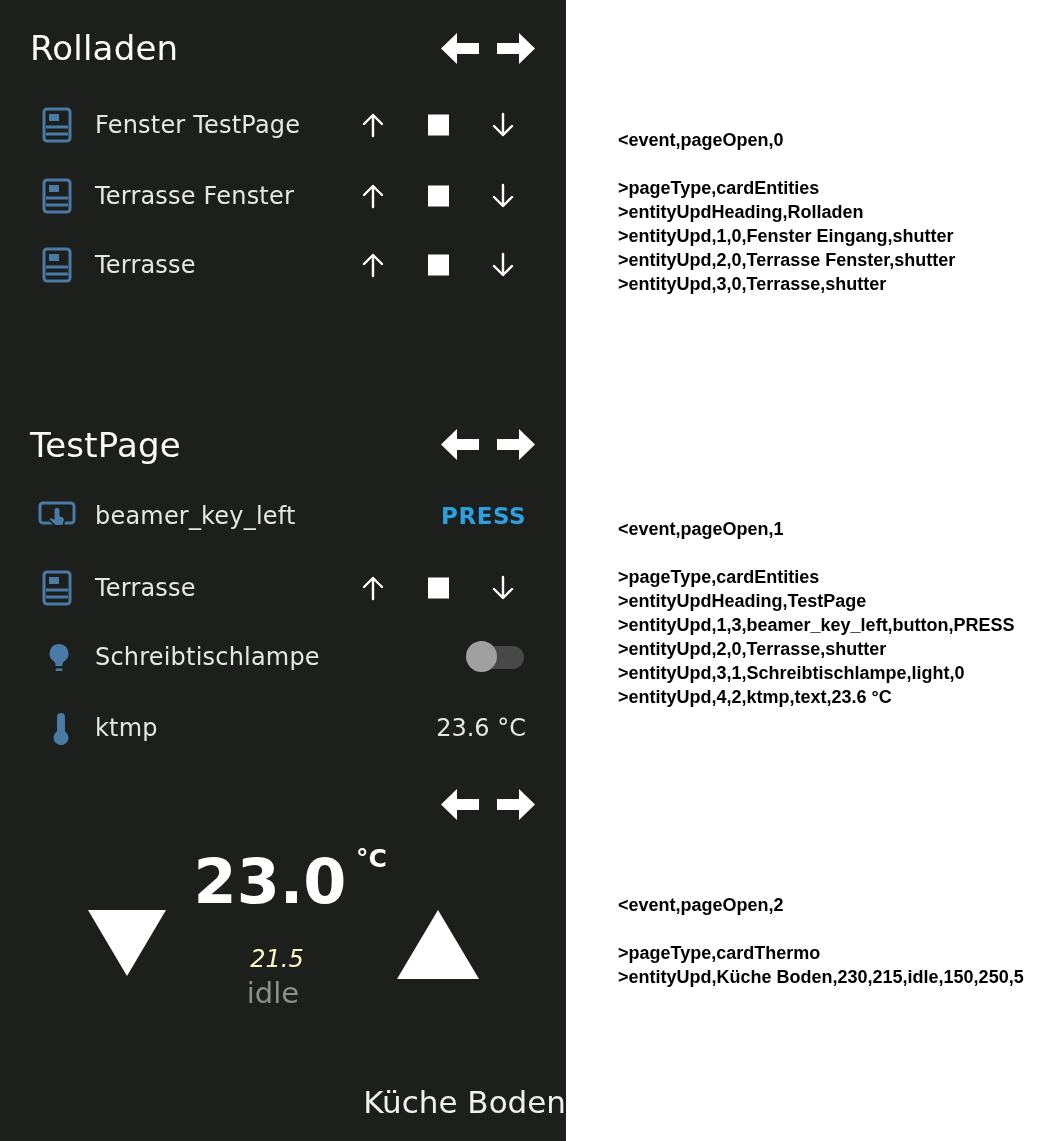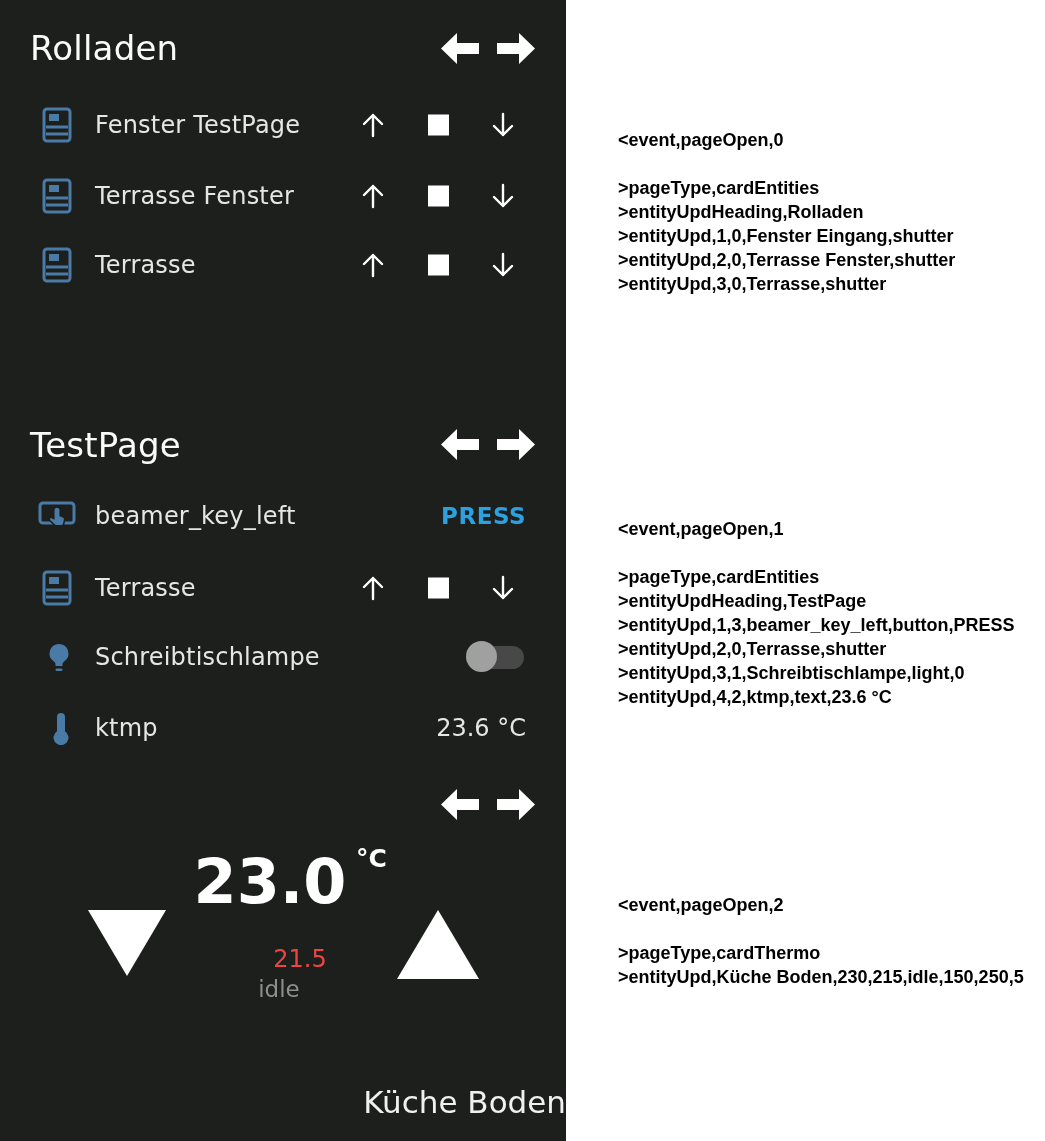--- a/index.html
+++ b/index.html
@@ -47,26 +47,26 @@
   .toggle-knob{position:absolute;left:0;top:0;width:31px;height:31px;border-radius:50%;background:#a0a0a0;}
   .thermo-temp{
     position:absolute;left:140px;top:851px;width:260px;text-align:center;
     font-size:62px;line-height:62px;font-weight:700;color:#ffffff;
   }
   .thermo-unit{
     position:absolute;left:356px;top:844px;
     font-size:25px;font-weight:700;color:#ffffff;
   }
   .thermo-setpoint{
-    position:absolute;left:200px;top:945px;width:200px;text-align:center;
-    font-size:24px;color:#ef4444;
+    position:absolute;left:177px;top:945px;width:200px;text-align:center;
+    font-size:24px;color:#fef9c3;font-style:italic;
   }
   .thermo-state{
-    position:absolute;left:179px;top:976px;width:200px;text-align:center;
-    font-size:23px;color:var(--dim);
+    position:absolute;left:173px;top:976px;width:200px;text-align:center;
+    font-size:29px;color:var(--dim);
   }
   .thermo-title{
     position:absolute;left:0;top:1084px;width:566px;text-align:right;
     font-size:31px;color:#f0f0f0;
   }
   .tri{position:absolute;}
   .anno{
     position:absolute;left:618px;
     font-family:"Liberation Sans",sans-serif;font-weight:700;
     font-size:18px;line-height:24px;color:#000000;white-space:pre;margin-top:47px;

